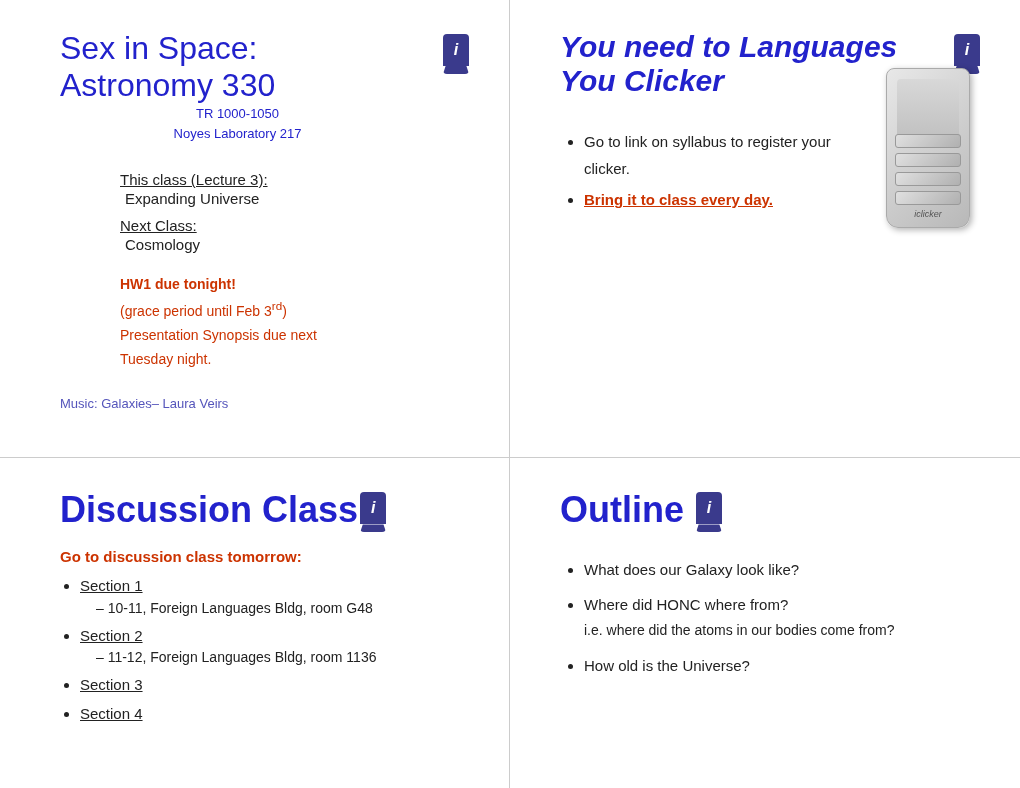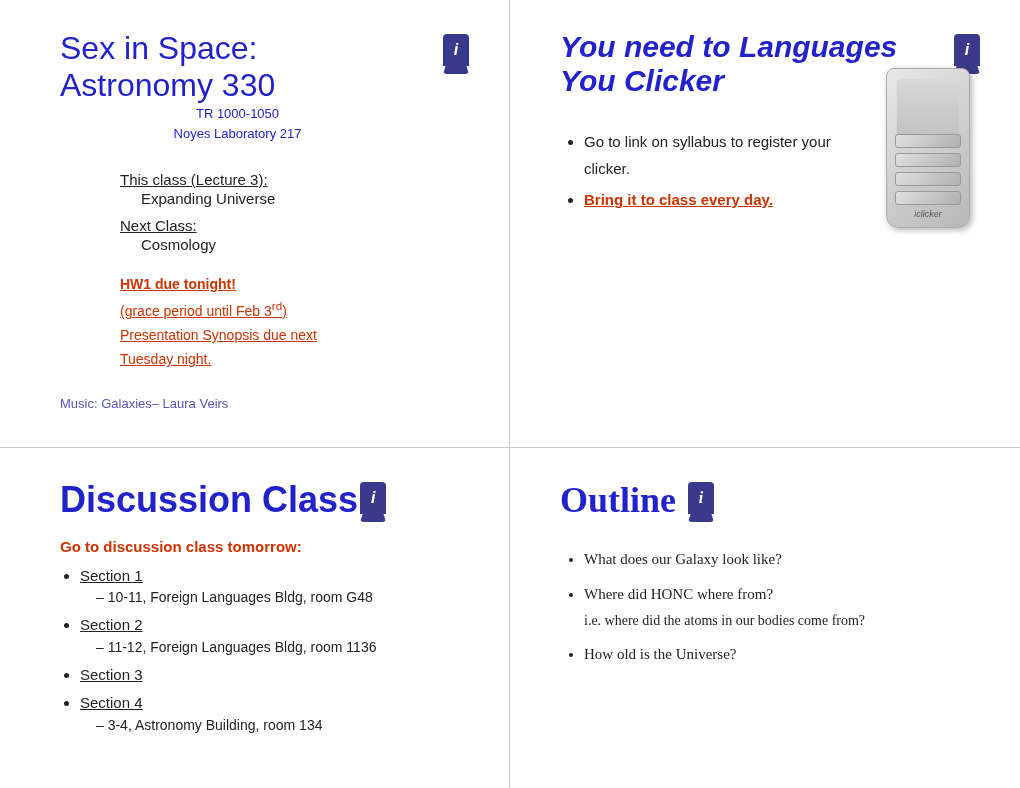--- a/index.html
+++ b/index.html
@@ -88,31 +88,30 @@
     }
 
     .lecture-info .label {
       text-decoration: underline;
       font-size: 15px;
       margin-bottom: 2px;
     }
 
     .lecture-info .value {
       font-size: 15px;
-      margin-left: 21px;
+      margin-left: 5px;
       margin-bottom: 10px;
     }
 
     .hw-notice {
       margin-top: 20px;
       margin-left: 0;
       color: #cc3300;
       font-size: 14px;
       line-height: 1.7;
-      text-decoration: underline;
     }
 
     .hw-notice strong {
       font-weight: bold;
     }
 
     .music-line {
       margin-top: 24px;
       font-size: 13px;
       color: #5555bb;
@@ -250,21 +249,20 @@
 
     .section-list .section-detail {
       display: block;
       margin-left: 16px;
       font-size: 14px;
     }
 
     
     .panel-bottom-right {
       padding: 30px 26px 30px 50px;
-      font-family: Liberation Serif, serif;
     }
 
     .outline-title-row {
       display: flex;
       align-items: center;
       gap: 12px;
       margin-bottom: 24px;
     }
 
     .outline-title {
@@ -369,21 +367,21 @@
         <div class="icon-base"></div>
       </div>
     </div>
 
     <div class="go-discussion">Go to discussion class tomorrow:</div>
 
     <ul class="section-list" id="section-list">
     <li><span class="section-name">Section 1</span><span class="section-detail">– 10-11, Foreign Languages Bldg, room G48</span></li>
         <li><span class="section-name">Section 2</span><span class="section-detail">– 11-12, Foreign Languages Bldg, room 1136</span></li>
         <li><span class="section-name">Section 3</span></li>
-        <li><span class="section-name">Section 4</span><span class="section-detail">– 3-4, Astronomy Building, room 134</span></li>
+        <li><span class="section-name">Section 4</span></li>
       </ul>
   </div>
 
   <div class="panel-bottom-right">
     <div class="outline-title-row">
       <div class="outline-title">Outline</div>
       <div class="clicker-icon">
         <div class="icon-body"></div>
         <div class="icon-base"></div>
       </div>

